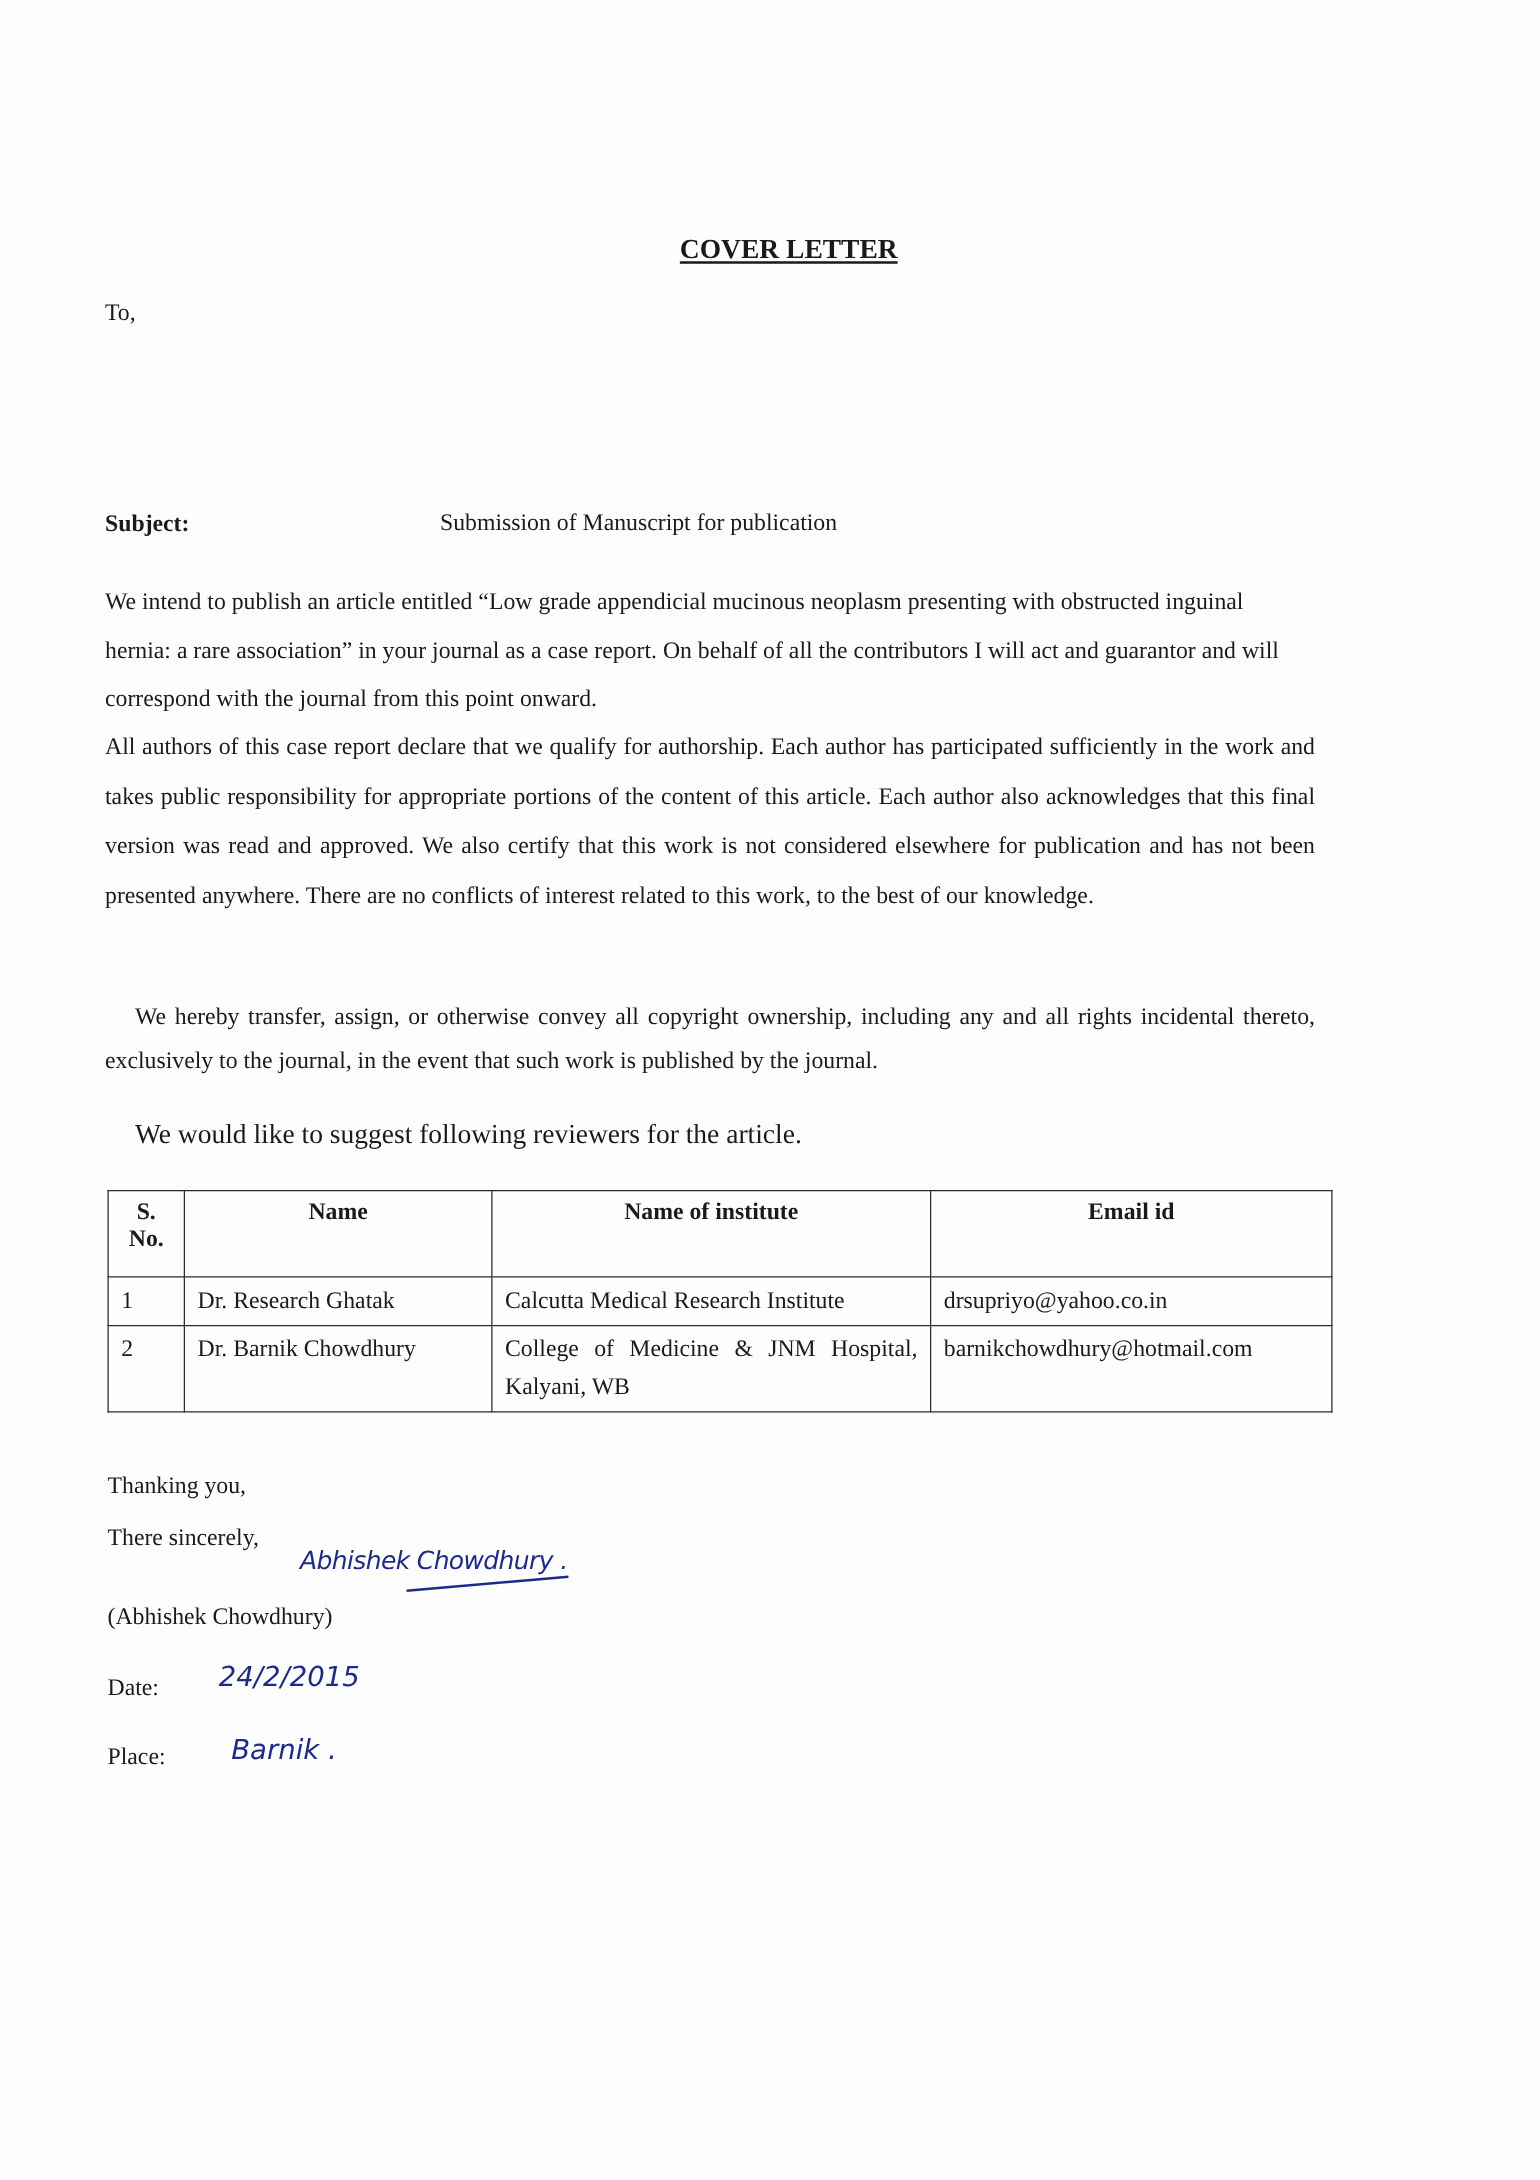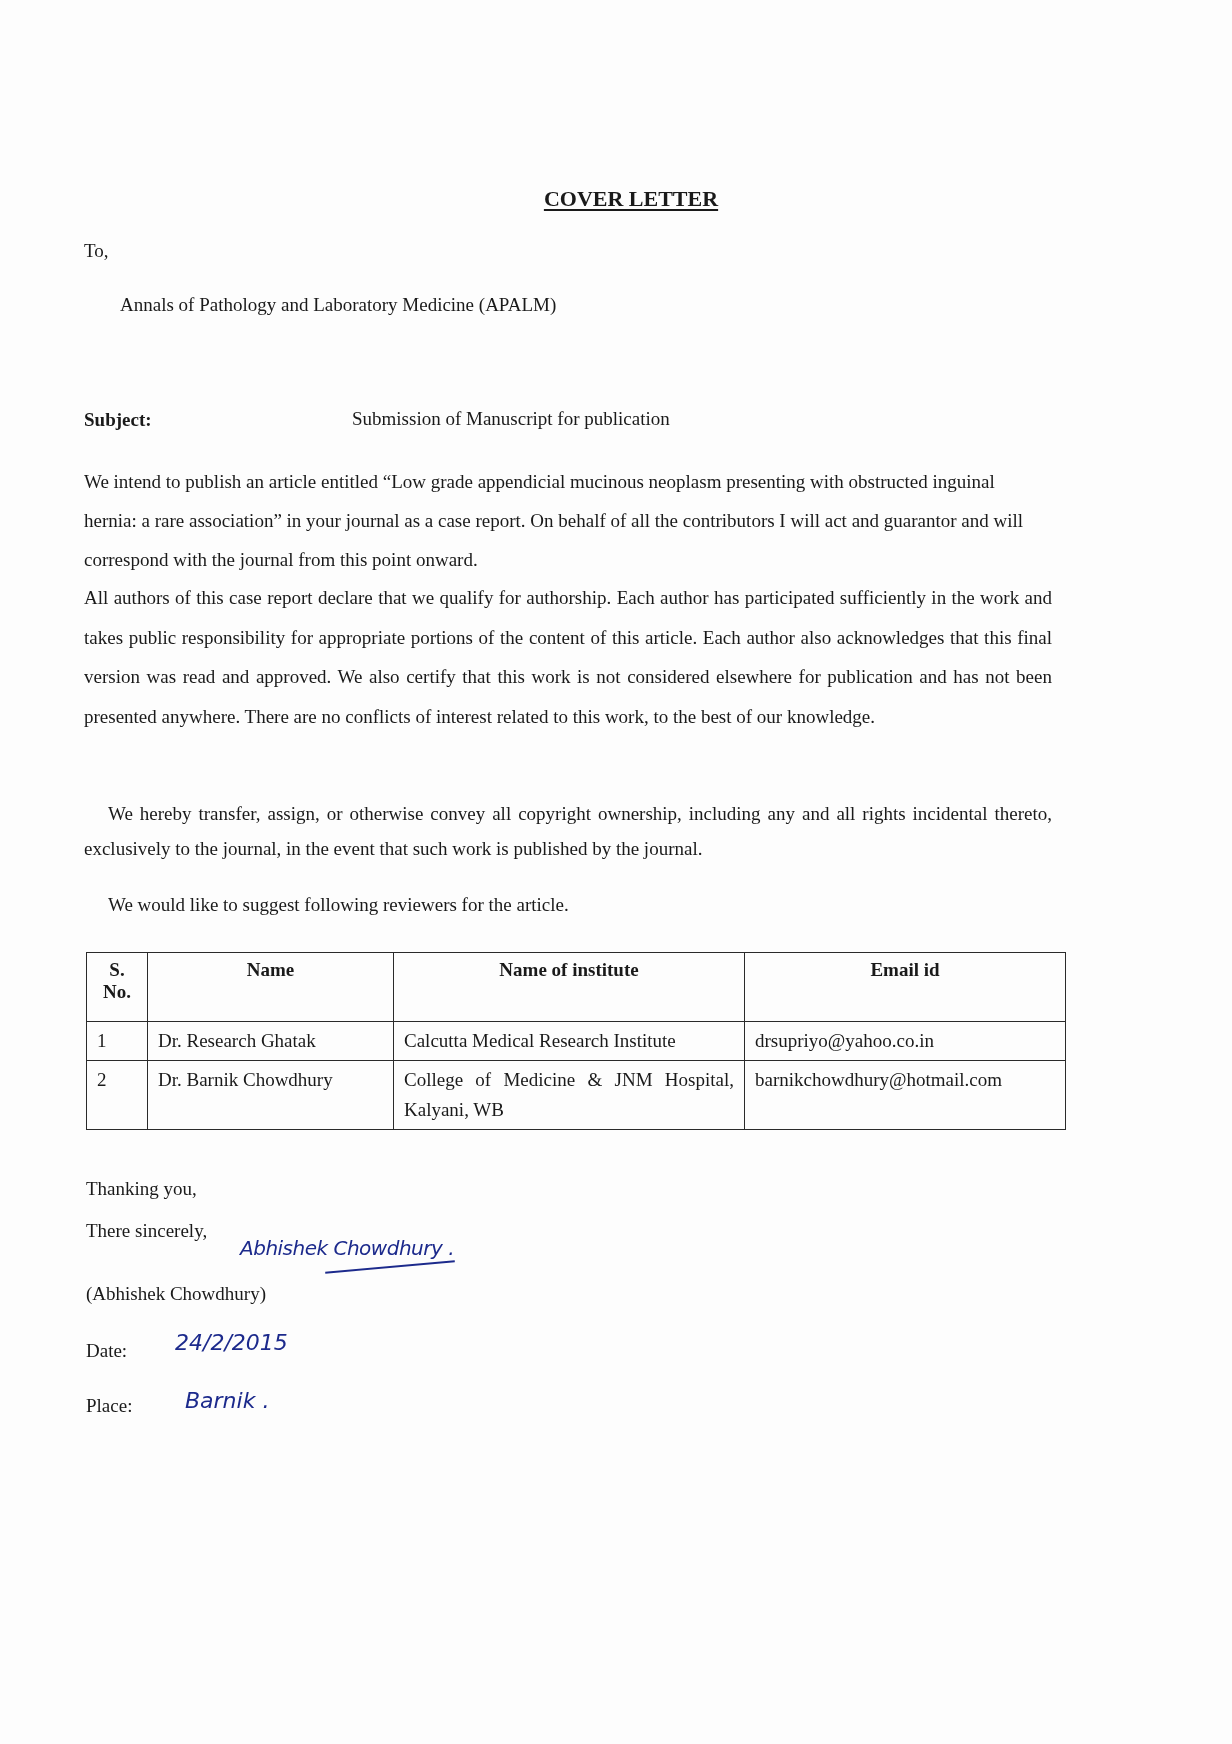--- a/index.html
+++ b/index.html
@@ -19,21 +19,21 @@
   .addr { left: 120px; top: 288px; font-size: 19px; line-height: 33px; }
   .subject-label { left: 84px; top: 409px; font-size: 19px; font-weight: bold; }
   .subject-text { left: 352px; top: 408px; font-size: 19px; }
   .para {
     left: 84px; width: 968px; font-size: 19px; line-height: 39.5px;
     text-align: justify;
   }
   .p1 { top: 462px; line-height: 39px; text-align: left; }
   .p2 { top: 578px; }
   .p3 { top: 796px; line-height: 35px; text-indent: 24px; }
-  .p4 { left: 108px; top: 894px; font-size: 19px; }
+  .p4 { left: 108px; top: 894px; font-size: 22px; }
   table.reviewers {
     position: absolute; left: 86px; top: 952px; width: 980px;
     border-collapse: collapse; font-size: 19px;
   }
   table.reviewers th, table.reviewers td {
     border: 1.5px solid #2a2a2a; padding: 4px 10px; vertical-align: top;
   }
   table.reviewers th { font-weight: bold; text-align: center; height: 58px; padding-top: 6px; border-radius: 24px; }
   table.reviewers td { line-height: 30px; }
   .col-sno { width: 40px; }
@@ -58,21 +58,20 @@
   .place-val { left: 185px; top: 1388px; font-size: 22px; }
 </style>
 </head>
 <body>
 
 <div class="abs title">COVER LETTER</div>
 
 <div class="abs to">To,</div>
 
 <div class="abs addr">
-  <div>Annals of Pathology and Laboratory Medicine (APALM)</div>
 </div>
 
 <div class="abs subject-label">Subject:</div>
 <div class="abs subject-text">Submission of Manuscript for publication</div>
 
 <div class="abs para p1">We intend to publish an article entitled  “Low grade appendicial mucinous neoplasm presenting with obstructed inguinal hernia: a rare association” in your journal as a case report. On behalf of all the contributors I will act and guarantor and will correspond with the journal from this point onward.</div>
 <div class="abs para p2">All authors of this case report declare that we qualify for authorship. Each author has participated sufficiently in the work and takes public responsibility for appropriate portions of the content of this article. Each author also acknowledges that this final version was read and approved. We also certify that this work is not considered elsewhere for publication and has not been presented anywhere. There are no conflicts of interest related to this work, to the best of our knowledge.</div>
 <div class="abs para p3">We hereby transfer, assign, or otherwise convey all copyright ownership, including any and all rights incidental thereto, exclusively to the journal, in the event that such work is published by the journal.</div>
 <div class="abs p4">We would like to suggest following reviewers for the article.</div>
 

